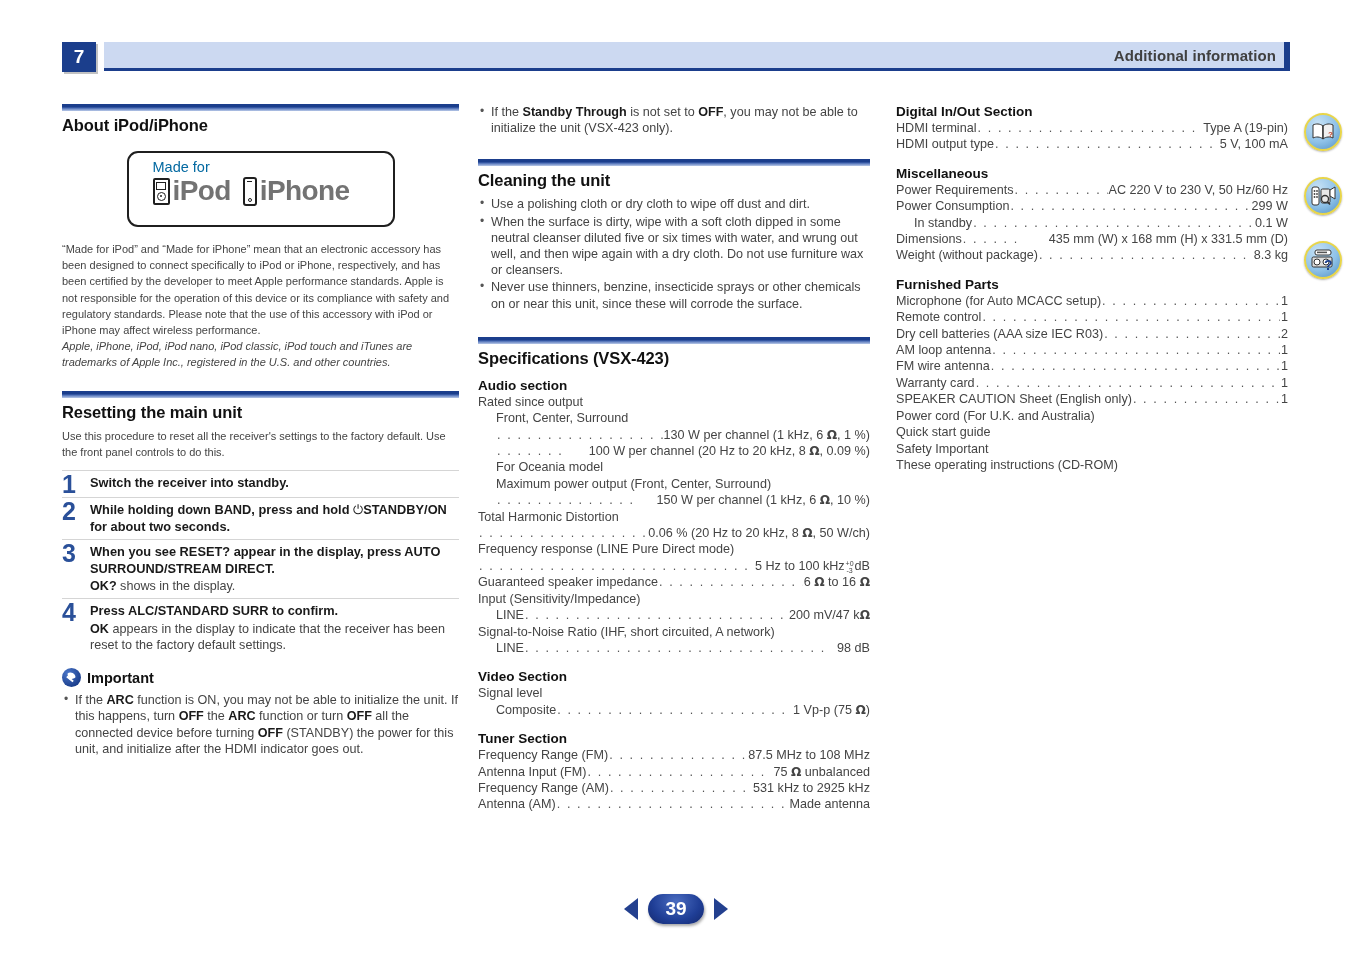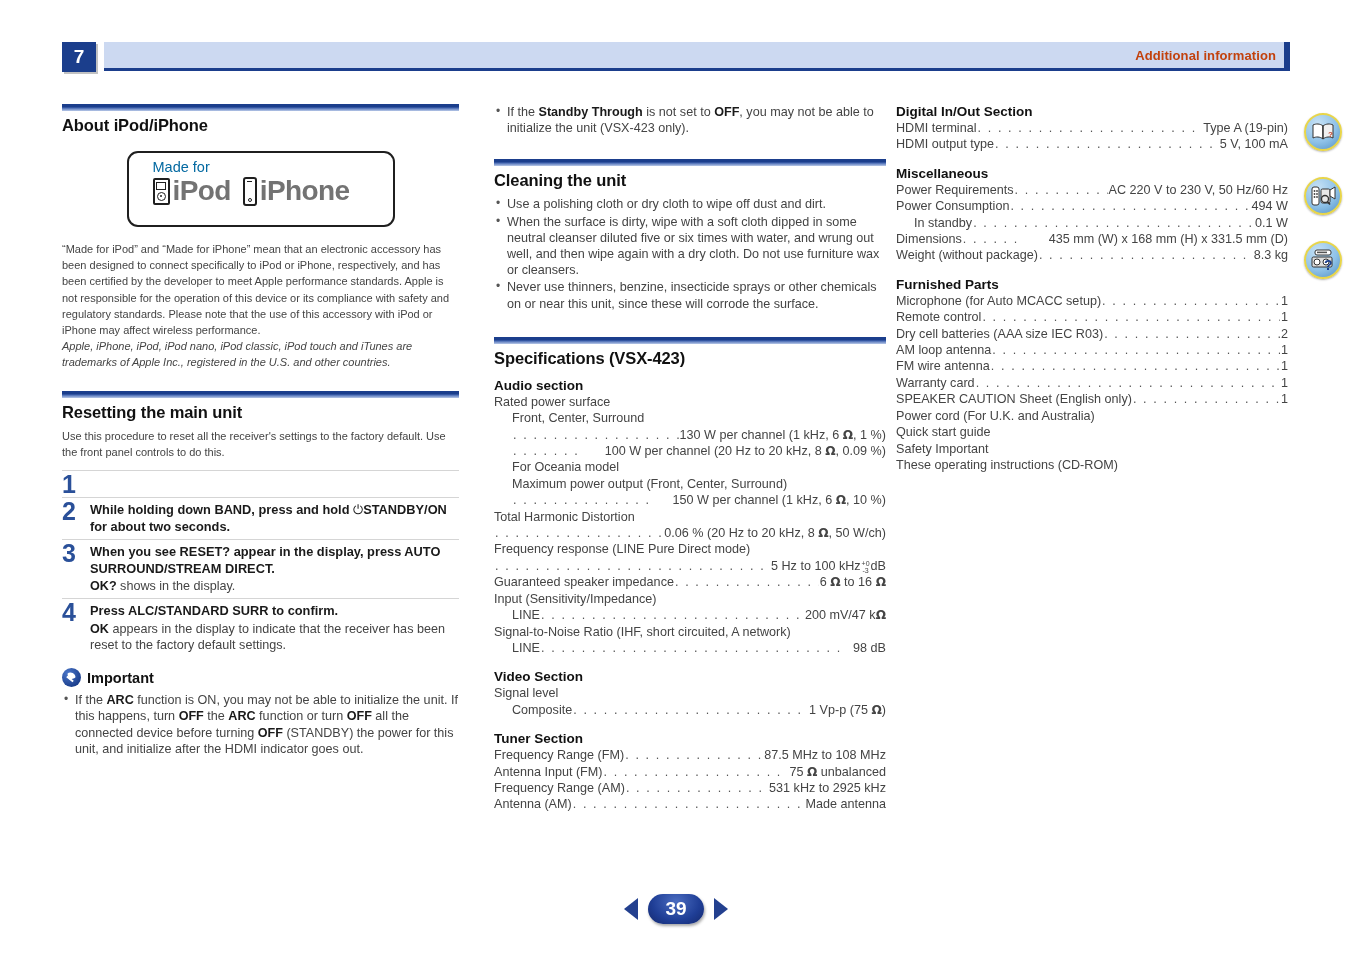--- a/index.html
+++ b/index.html
@@ -24,33 +24,33 @@
     display:flex; align-items:center; justify-content:center;
     box-shadow:2px 2px 0 rgba(120,120,120,.45);
   }
   .header-band{
     position:absolute; left:42px; top:0; width:1186px; height:26px;
     background:#ccd9f1;
     display:flex; align-items:center; justify-content:flex-end;
     padding-right:14px;
   }
   .header-band-title{
-    font-size:13px; font-weight:bold; color:#c2410c; letter-spacing:.1px;
+    font-size:15px; font-weight:bold; color:#404040; letter-spacing:.1px;
   }
   .header-band-cap{
     position:absolute; right:0; top:0; width:6px; height:26px; background:#1b3e8c;
   }
   .header-rule{
     position:absolute; left:42px; top:26px; width:1186px; height:3px; background:#1b3e8c;
   }
 
   
   .col{ position:absolute; top:104px; }
   .col-1{ left:62px;  width:397px; }
-  .col-2{ left:494px; width:392px; }
+  .col-2{ left:478px; width:392px; }
   .col-3{ left:896px; width:392px; }
 
   
   .sec-rule{
     height:7px; width:100%;
     background:linear-gradient(to bottom,#1b3e8c 0%,#1b3e8c 42%,#4a6cb5 58%,#b9c9e8 100%);
     margin-bottom:5px;
   }
   h2.sec-title{
     margin:0 0 6px 0; font-size:16.5px; font-weight:bold; color:#111; letter-spacing:-.1px;
@@ -213,20 +213,23 @@
   <p class="body ital">Apple, iPhone, iPod, iPod nano, iPod classic, iPod touch and iTunes are trademarks of Apple Inc., registered in the U.S. and other countries.</p>
 
   <div style="height:20px"></div>
   <div class="sec-rule"></div>
   <h2 class="sec-title">Resetting the main unit</h2>
   <p class="body">Use this procedure to reset all the receiver's settings to the factory default. Use the front panel controls to do this.</p>
 
   <div class="steps">
     <div class="step first">
       <div class="step-num">1</div>
+      <div class="step-body">
+        <div class="step-head">Switch the receiver into standby.</div>
+      </div>
     </div>
     <div class="step">
       <div class="step-num">2</div>
       <div class="step-body">
         <div class="step-head">While holding down <b class="blk">BAND</b>, press and hold <span style="font-family:'DejaVu Sans',sans-serif;font-weight:normal;">⏻</span>STANDBY/ON for about two seconds.</div>
       </div>
     </div>
     <div class="step">
       <div class="step-num">3</div>
       <div class="step-body">
@@ -265,21 +268,21 @@
     <li>Use a polishing cloth or dry cloth to wipe off dust and dirt.</li>
     <li>When the surface is dirty, wipe with a soft cloth dipped in some neutral cleanser diluted five or six times with water, and wrung out well, and then wipe again with a dry cloth. Do not use furniture wax or cleansers.</li>
     <li>Never use thinners, benzine, insecticide sprays or other chemicals on or near this unit, since these will corrode the surface.</li>
   </ul>
 
   <div style="height:24px"></div>
   <div class="sec-rule"></div>
   <h2 class="sec-title">Specifications (VSX-423)</h2>
 
   <h3 class="sub-title first">Audio section</h3>
-  <div class="spec-plain">Rated power surface</div>
+  <div class="spec-plain">Rated since output</div>
   <div class="spec-plain spec-indent">Front, Center, Surround</div>
   <div class="spec-row ind">
     <span class="lbl"></span>
     <span class="lead">. . . . . . . . . . . . . . . . . .</span>
     <span class="val">130 W per channel (1 kHz, 6 <span class="ohm">Ω</span>, 1 %)</span>
   </div>
   <div class="spec-row ind">
     <span class="lbl"></span>
     <span class="lead">. . . . . . .</span>
     <span class="val">100 W per channel (20 Hz to 20 kHz, 8 <span class="ohm">Ω</span>, 0.09 %)</span>
@@ -371,21 +374,21 @@
 
   <h3 class="sub-title">Miscellaneous</h3>
   <div class="spec-row">
     <span class="lbl">Power Requirements</span>
     <span class="lead">. . . . . . . . . . . . . . . . . . . . . . . . . . . . . .</span>
     <span class="val">AC 220 V to 230 V, 50 Hz/60 Hz</span>
   </div>
   <div class="spec-row">
     <span class="lbl">Power Consumption</span>
     <span class="lead">. . . . . . . . . . . . . . . . . . . . . . . . . . . . . .</span>
-    <span class="val">494 W</span>
+    <span class="val">299 W</span>
   </div>
   <div class="spec-row ind">
     <span class="lbl">In standby</span>
     <span class="lead">. . . . . . . . . . . . . . . . . . . . . . . . . . . . . .</span>
     <span class="val">0.1 W</span>
   </div>
   <div class="spec-row">
     <span class="lbl">Dimensions</span>
     <span class="lead">. . . . . .</span>
     <span class="val">435 mm (W) x 168 mm (H) x 331.5 mm (D)</span>

